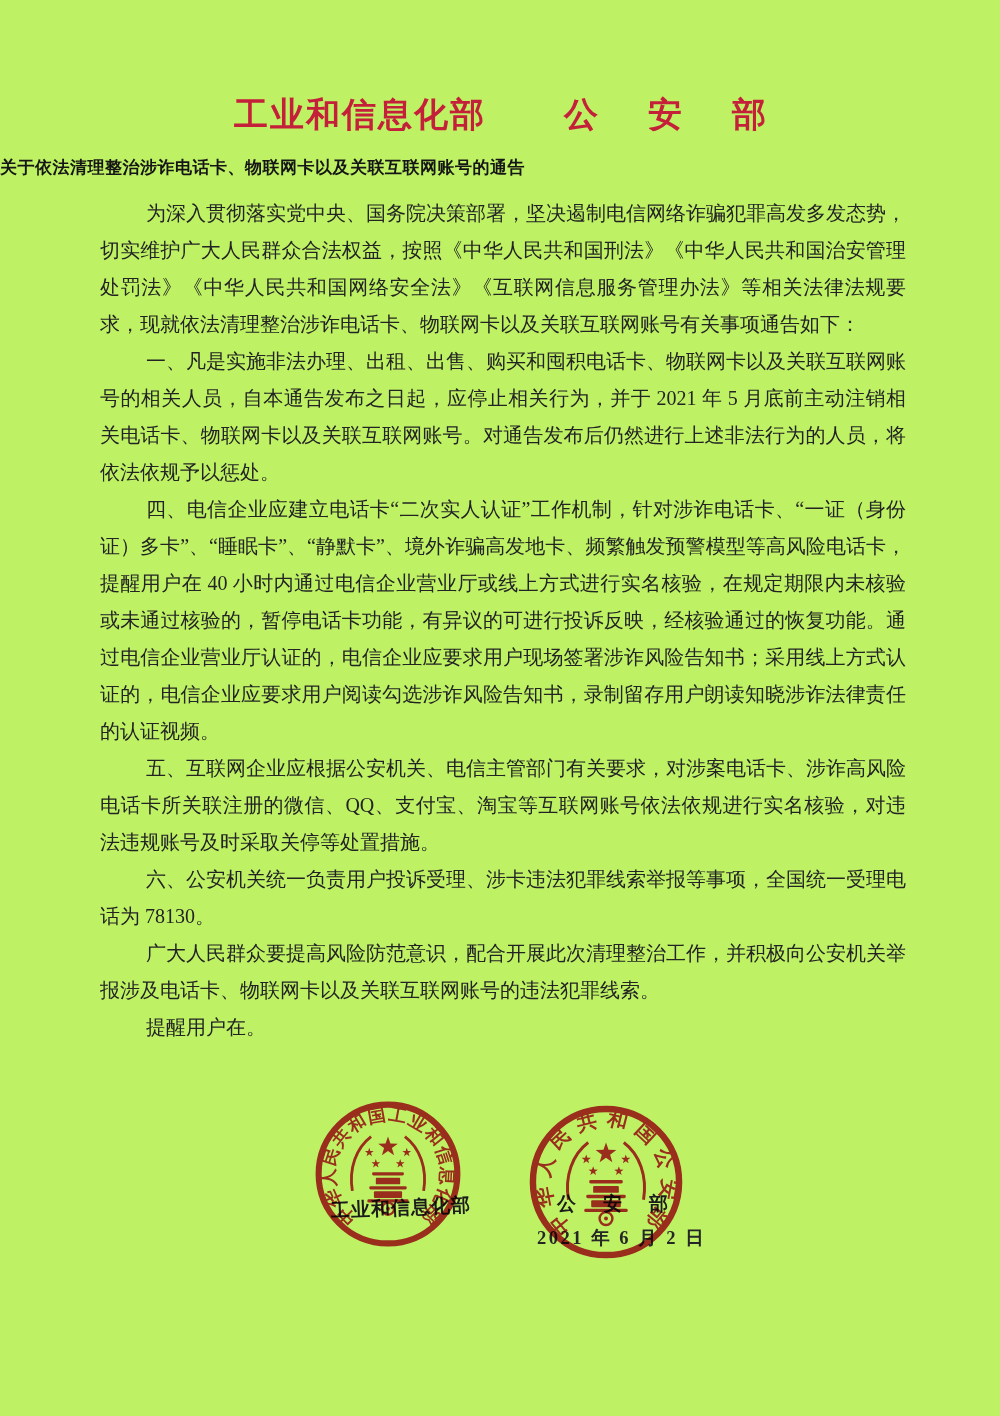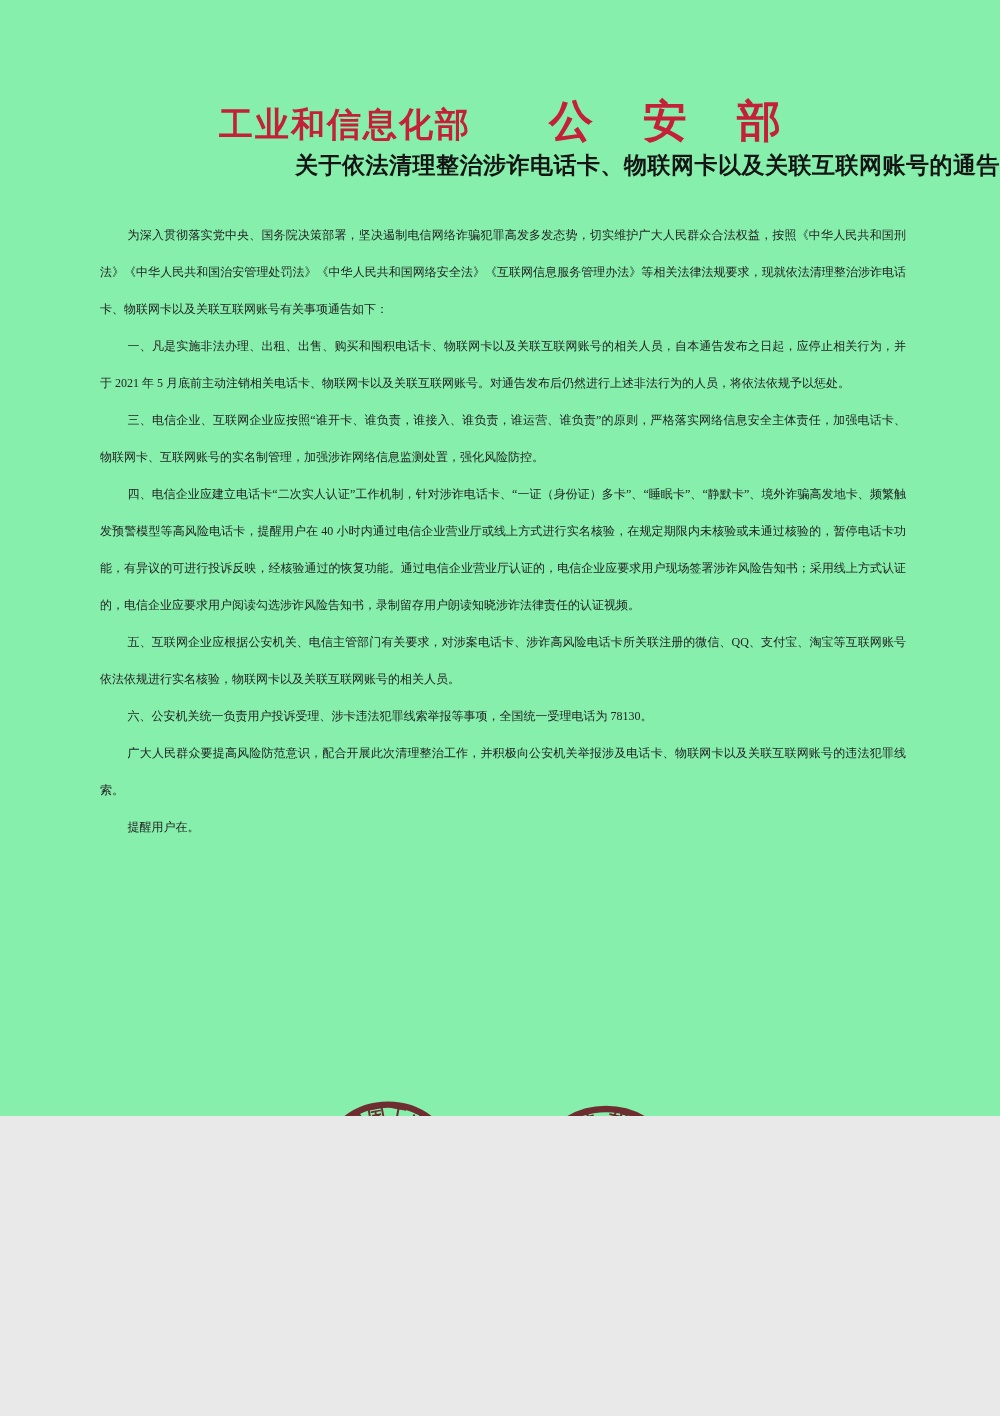--- a/index.html
+++ b/index.html
@@ -1,37 +1,37 @@
 <!DOCTYPE html>
 <html lang="zh"><head>
 <meta charset="utf-8">
 <style>
   html,body{margin:0;padding:0;background:#e9e9e9;}
   .page{
-    position:relative;width:1000px;height:1116px;margin:0 auto;
-    background:#86efac;color:#212121;overflow:hidden;
+    position:relative;width:1000px;height:1416px;margin:0 auto;
+    background:#bef264;color:#212121;overflow:hidden;
     font-family:"Liberation Serif","DejaVu Serif",serif;
   }
   
   .doc-header{
     position:absolute;top:92px;left:0;width:100%;
     display:flex;justify-content:center;align-items:baseline;
     color:#c5203a;font-weight:bold;white-space:nowrap;
   }
   .ministry-left{font-size:34px;letter-spacing:2px;}
-  .ministry-right{font-size:44px;margin-left:78px;letter-spacing:50px;margin-right:-50px;}
+  .ministry-right{font-size:34px;margin-left:78px;letter-spacing:50px;margin-right:-50px;}
   
   .doc-title{
-    position:absolute;top:150px;left:0;width:100%;text-align:right;
-    font-size:23px;font-weight:bold;color:#151515;letter-spacing:0.5px;
+    position:absolute;top:156px;left:0;width:100%;text-align:left;
+    font-size:17px;font-weight:bold;color:#151515;letter-spacing:0.5px;
   }
   
   .doc-body{
-    position:absolute;top:217px;left:100px;width:806px;
-    font-size:12px;line-height:37px;text-align:justify;color:#232323;
+    position:absolute;top:195px;left:100px;width:806px;
+    font-size:20px;line-height:37px;text-align:justify;color:#232323;
   }
   .doc-body p{margin:0;text-indent:2.3em;}
   
   .sig{
     position:absolute;color:#1b1b1b;font-weight:bold;white-space:nowrap;
     font-size:19px;z-index:1;
   }
   .sig-miit{left:331px;top:1195px;letter-spacing:1px;transform:rotate(-2.5deg);}
   .sig-mps{left:557px;top:1191px;letter-spacing:4px;}
   .seal-date{
@@ -50,23 +50,22 @@
   <div class="doc-header">
     <span class="ministry-left">工业和信息化部</span>
     <span class="ministry-right">公安部</span>
   </div>
 
   <div class="doc-title">关于依法清理整治涉诈电话卡、物联网卡以及关联互联网账号的通告</div>
 
   <div class="doc-body">
     <p>为深入贯彻落实党中央、国务院决策部署，坚决遏制电信网络诈骗犯罪高发多发态势，切实维护广大人民群众合法权益，按照《中华人民共和国刑法》《中华人民共和国治安管理处罚法》《中华人民共和国网络安全法》《互联网信息服务管理办法》等相关法律法规要求，现就依法清理整治涉诈电话卡、物联网卡以及关联互联网账号有关事项通告如下：</p>
     <p>一、凡是实施非法办理、出租、出售、购买和囤积电话卡、物联网卡以及关联互联网账号的相关人员，自本通告发布之日起，应停止相关行为，并于 2021 年 5 月底前主动注销相关电话卡、物联网卡以及关联互联网账号。对通告发布后仍然进行上述非法行为的人员，将依法依规予以惩处。</p>
-    <p>三、电信企业、互联网企业应按照“谁开卡、谁负责，谁接入、谁负责，谁运营、谁负责”的原则，严格落实网络信息安全主体责任，加强电话卡、物联网卡、互联网账号的实名制管理，加强涉诈网络信息监测处置，强化风险防控。</p>
     <p>四、电信企业应建立电话卡“二次实人认证”工作机制，针对涉诈电话卡、“一证（身份证）多卡”、“睡眠卡”、“静默卡”、境外诈骗高发地卡、频繁触发预警模型等高风险电话卡，提醒用户在 40 小时内通过电信企业营业厅或线上方式进行实名核验，在规定期限内未核验或未通过核验的，暂停电话卡功能，有异议的可进行投诉反映，经核验通过的恢复功能。通过电信企业营业厅认证的，电信企业应要求用户现场签署涉诈风险告知书；采用线上方式认证的，电信企业应要求用户阅读勾选涉诈风险告知书，录制留存用户朗读知晓涉诈法律责任的认证视频。</p>
-    <p>五、互联网企业应根据公安机关、电信主管部门有关要求，对涉案电话卡、涉诈高风险电话卡所关联注册的微信、QQ、支付宝、淘宝等互联网账号依法依规进行实名核验，物联网卡以及关联互联网账号的相关人员。</p>
+    <p>五、互联网企业应根据公安机关、电信主管部门有关要求，对涉案电话卡、涉诈高风险电话卡所关联注册的微信、QQ、支付宝、淘宝等互联网账号依法依规进行实名核验，对违法违规账号及时采取关停等处置措施。</p>
     <p>六、公安机关统一负责用户投诉受理、涉卡违法犯罪线索举报等事项，全国统一受理电话为 78130。</p>
     <p>广大人民群众要提高风险防范意识，配合开展此次清理整治工作，并积极向公安机关举报涉及电话卡、物联网卡以及关联互联网账号的违法犯罪线索。</p>
     <p>提醒用户在。</p>
   </div>
 
   <div class="sig sig-miit">工业和信息化部</div>
   <div class="sig sig-mps">公　安　部</div>
   <div class="seal-date">2021 年 6 月 2 日</div>
 
   <svg class="seal seal-miit" viewBox="0 0 160 160">

